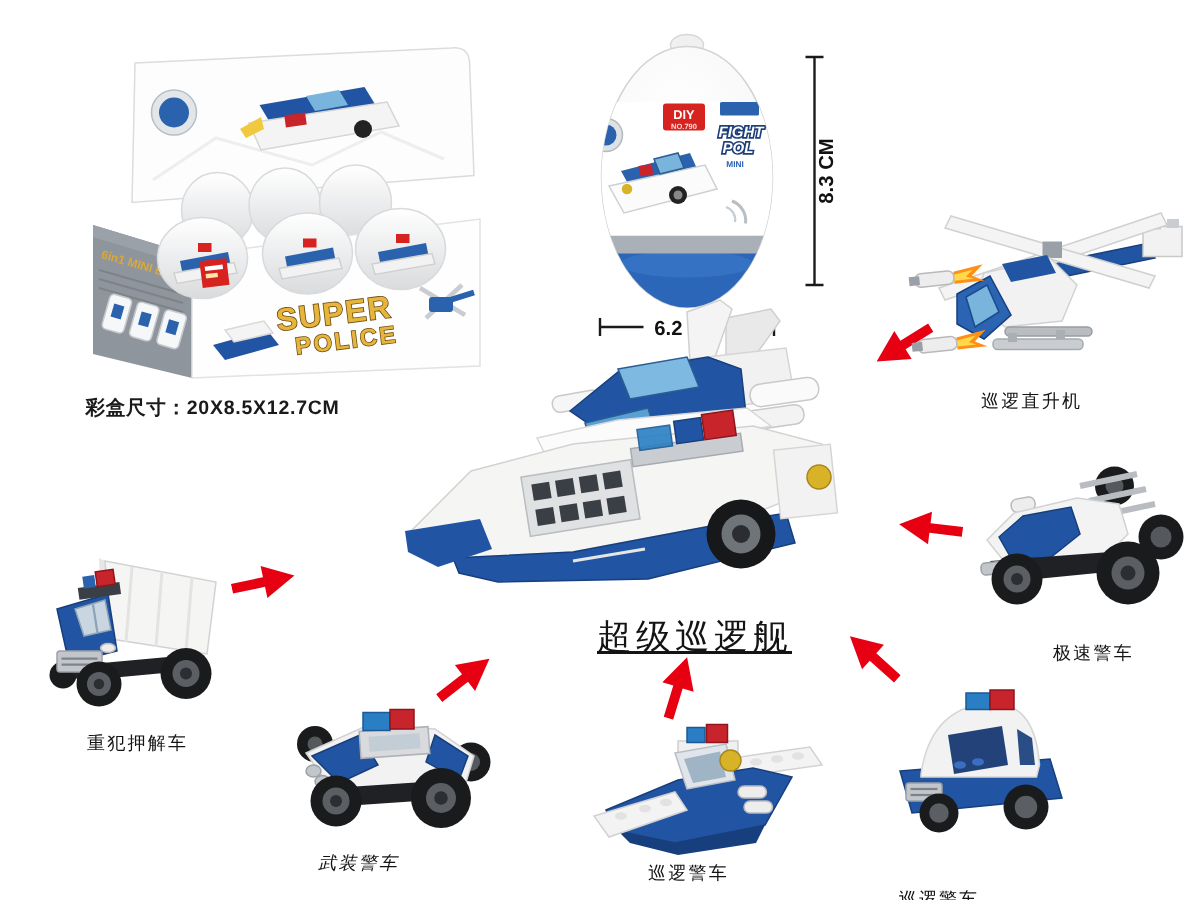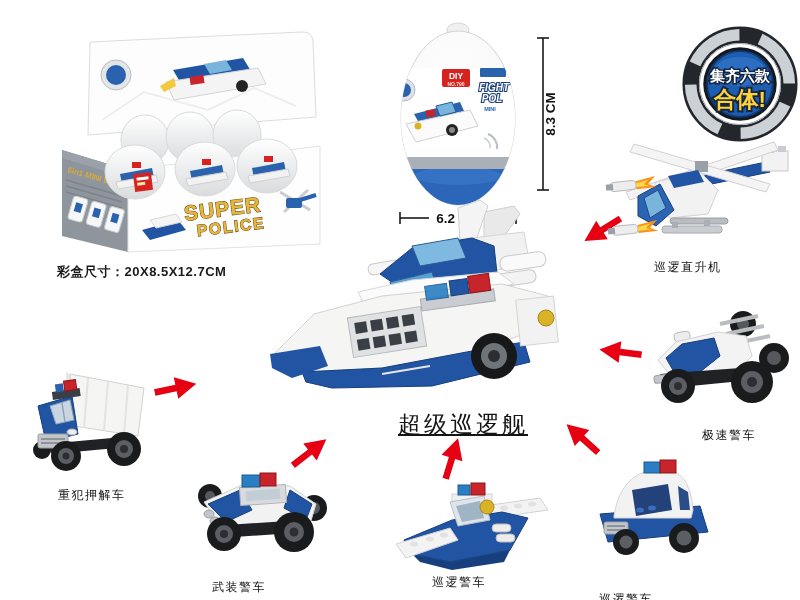--- a/index.html
+++ b/index.html
@@ -11,21 +11,21 @@
   .display-box{left:58px;top:22px;}
   .box-dims{left:57px;top:263px;font-size:13px;font-weight:600;letter-spacing:.5px;color:#1a1a1a;}
   .egg-figure{left:388px;top:18px;}
   .badge{left:682px;top:26px;}
   .ship{left:262px;top:196px;}
   .ship-label{left:398px;top:409px;font-size:23px;letter-spacing:3px;text-decoration:underline;}
   .fig-heli{left:598px;top:138px;}      .lbl-heli{left:654px;top:259px;}
   .fig-speed{left:640px;top:298px;}     .lbl-speed{left:702px;top:427px;text-align:center;}
   .fig-patrol{left:588px;top:452px;}    .lbl-patrol{left:599px;top:567px;margin-top:24px;}
   .fig-boat{left:392px;top:468px;}      .lbl-boat{left:432px;top:574px;}
-  .fig-armed{left:182px;top:452px;}     .lbl-armed{left:212px;top:579px;}
+  .fig-armed{left:182px;top:452px;}     .lbl-armed{left:212px;top:567px;font-style:italic;}
   .fig-truck{left:26px;top:362px;}      .lbl-truck{left:58px;top:487px;}
   .arrow{position:absolute;width:44px;height:24px;}
   .arr-heli{left:580px;top:218px;transform:rotate(148deg);}
   .arr-speed{left:598px;top:340px;transform:rotate(187deg);}
   .arr-patrol{left:560px;top:426px;transform:rotate(-138deg);}
   .arr-boat{left:430px;top:446px;transform:rotate(-73deg);}
   .arr-armed{left:288px;top:440px;transform:rotate(-38deg);}
   .arr-truck{left:154px;top:376px;transform:rotate(-12deg);}
   svg text{font-family:"Liberation Sans","DejaVu Sans",sans-serif;}
 </style>
@@ -174,32 +174,20 @@
       <g stroke="#1a1a1a" stroke-width="1.6">
         <line x1="12" y1="194" x2="12" y2="206"></line>
         <line x1="128" y1="194" x2="128" y2="206"></line>
         <line x1="12" y1="200" x2="41" y2="200"></line>
         <line x1="99" y1="200" x2="128" y2="200"></line>
       </g>
       <text x="70" y="205" text-anchor="middle" font-size="13.5" font-weight="700" fill="#111">6.2 CM</text>
     </svg>
   </figure>
 
-  <figure class="pos badge">
-    <svg width="116" height="116" viewBox="0 0 120 120">
-      <circle cx="60" cy="60" r="51" fill="none" stroke="#23262a" stroke-width="17"></circle>
-      <circle cx="60" cy="60" r="51" fill="none" stroke="#ccd1d6" stroke-width="12" stroke-dasharray="58 22" transform="rotate(24 60 60)"></circle>
-      <circle cx="60" cy="60" r="42" fill="#ffffff" stroke="#9aa0a7"></circle>
-      <circle cx="60" cy="60" r="38" fill="#15181c"></circle>
-      <circle cx="60" cy="60" r="34" fill="#1d5eb0" stroke="#0e3a74" stroke-width="2"></circle>
-      <ellipse cx="60" cy="47" rx="27" ry="15" fill="#3b7ed2" opacity="0.5"></ellipse>
-      <text x="60" y="57" text-anchor="middle" font-size="15.5" font-weight="900" fill="#ffffff" stroke="#10233f" stroke-width="3" paint-order="stroke">集齐六款</text>
-      <text x="60" y="84" text-anchor="middle" font-size="23" font-weight="900" fill="#ffd43a" stroke="#18263d" stroke-width="4" paint-order="stroke">合体!</text>
-    </svg>
-  </figure>
 
   <figure class="pos ship">
     <svg width="300" height="215" viewBox="0 0 300 215">
 
       <polygon points="222,16 252,10 258,18 238,46 222,44" fill="#e9e9ea" stroke="#cfcfcf"></polygon>
       <polygon points="196,12 218,4 226,10 214,44 198,46" fill="#f4f4f4" stroke="#d0d0d0"></polygon>
       <polygon points="192,44 262,36 268,70 198,78" fill="#f1f1f2" stroke="#d5d5d5"></polygon>
 
       <rect x="238" y="58" width="46" height="15" rx="7" fill="#fafafa" stroke="#c9c9c9" transform="rotate(-8 260 66)"></rect>
       <rect x="232" y="76" width="42" height="13" rx="6" fill="#f3f3f3" stroke="#c9c9c9" transform="rotate(-8 252 82)"></rect>

